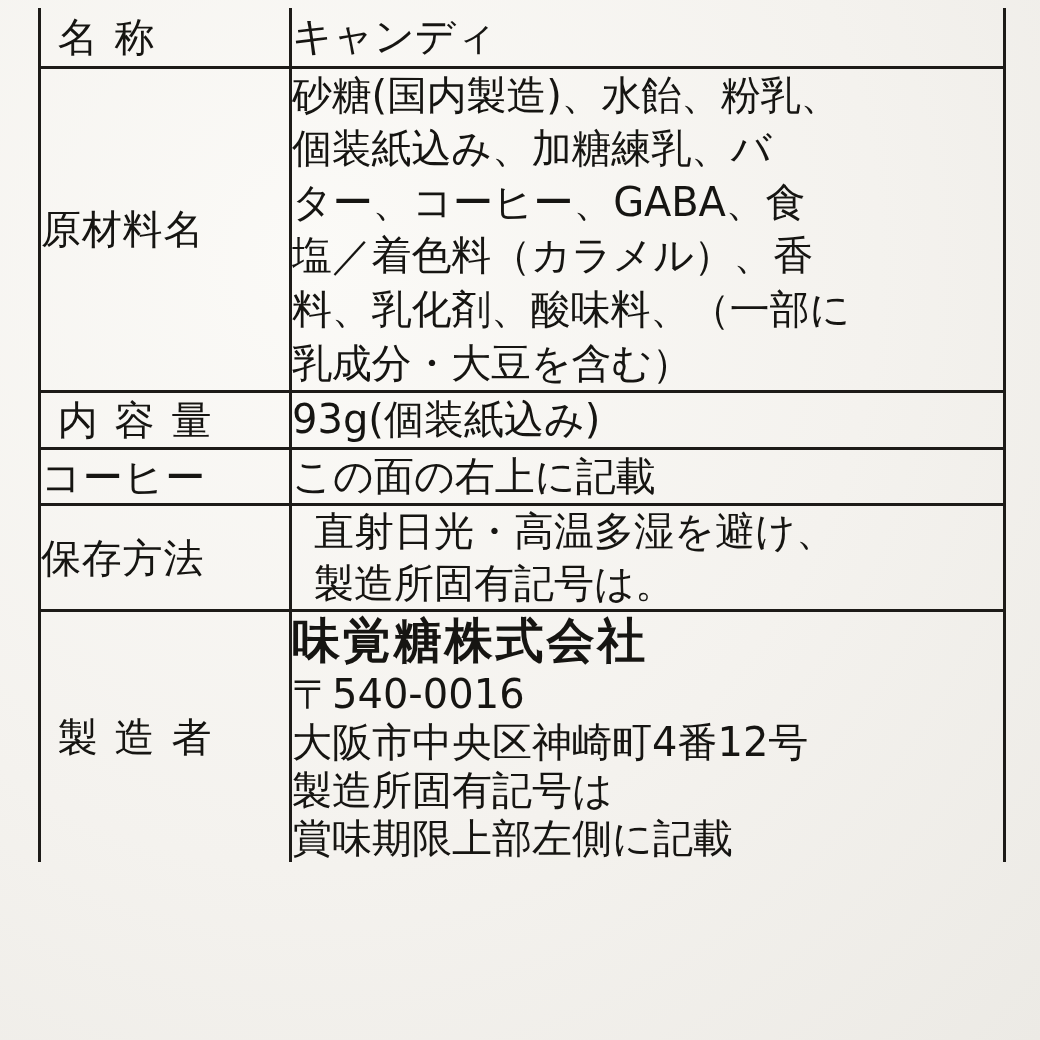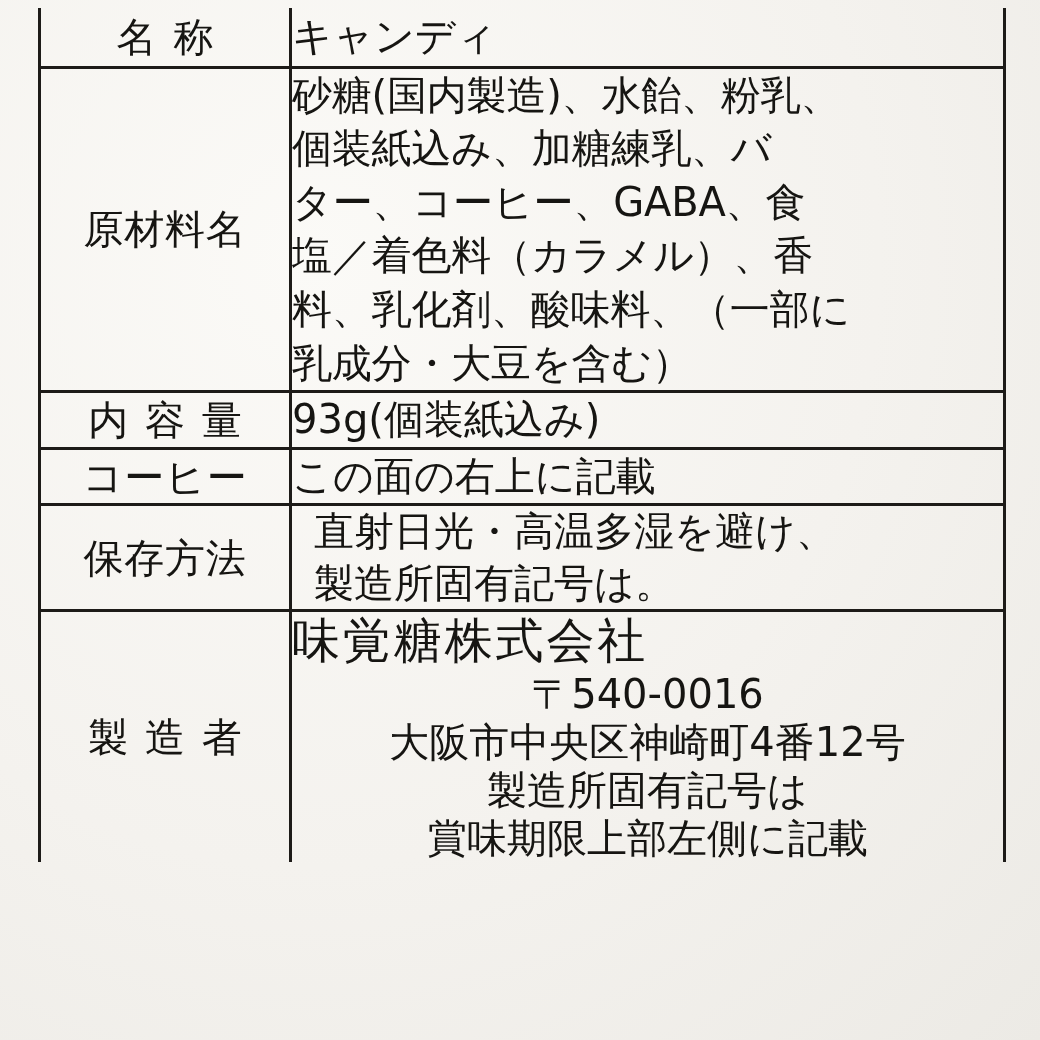--- a/index.html
+++ b/index.html
@@ -46,21 +46,20 @@
   
   table.nutrition-table tr:first-child td {
     border-top: none;
   }
   table.nutrition-table tr:last-child td {
     border-bottom: none;
   }
 
   td.head-cell {
     width: 248px;
-    text-align: center;
     font-size: 40px;
     letter-spacing: 0.02em;
     line-height: 1.15;
     padding: 4px 6px;
     white-space: nowrap;
   }
   td.head-cell.spaced {
     letter-spacing: 0.42em;
     text-indent: 0.42em;
   }
@@ -85,30 +84,29 @@
     margin-left: 22px;
   }
 
   .storage-line {
     font-size: 40px;
     line-height: 1.28;
     padding-left: 22px;
   }
 
   .maker-name {
-    font-weight: normal;
+    font-weight: bold;
     font-size: 48px;
     line-height: 1.18;
     letter-spacing: 0.06em;
     margin-bottom: 2px;
   }
   .maker-line {
     font-size: 40px;
     line-height: 1.2;
-    text-align: center;
   }
 
   .cell-inner { display: block; }
 </style>
 </head>
 <body>
 
 <div class="paper"></div>
 
 <div class="label-wrap">

